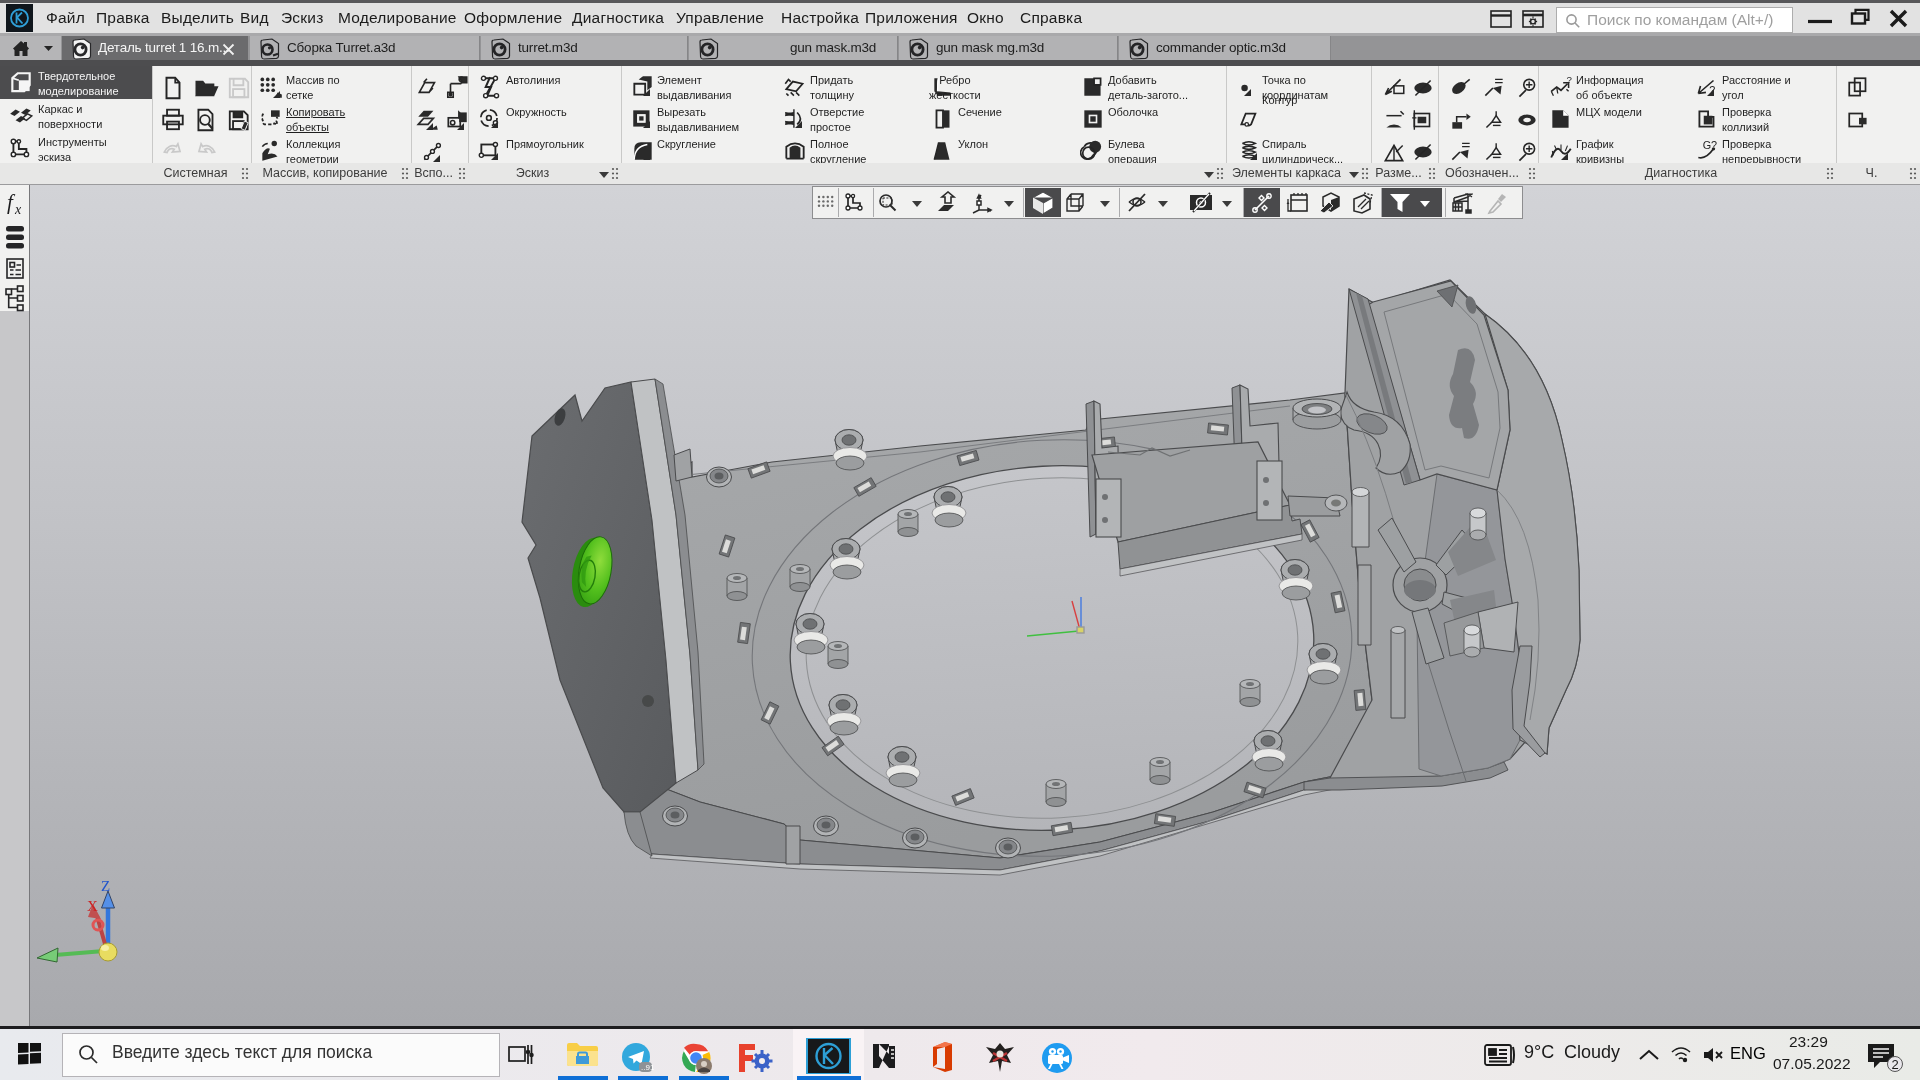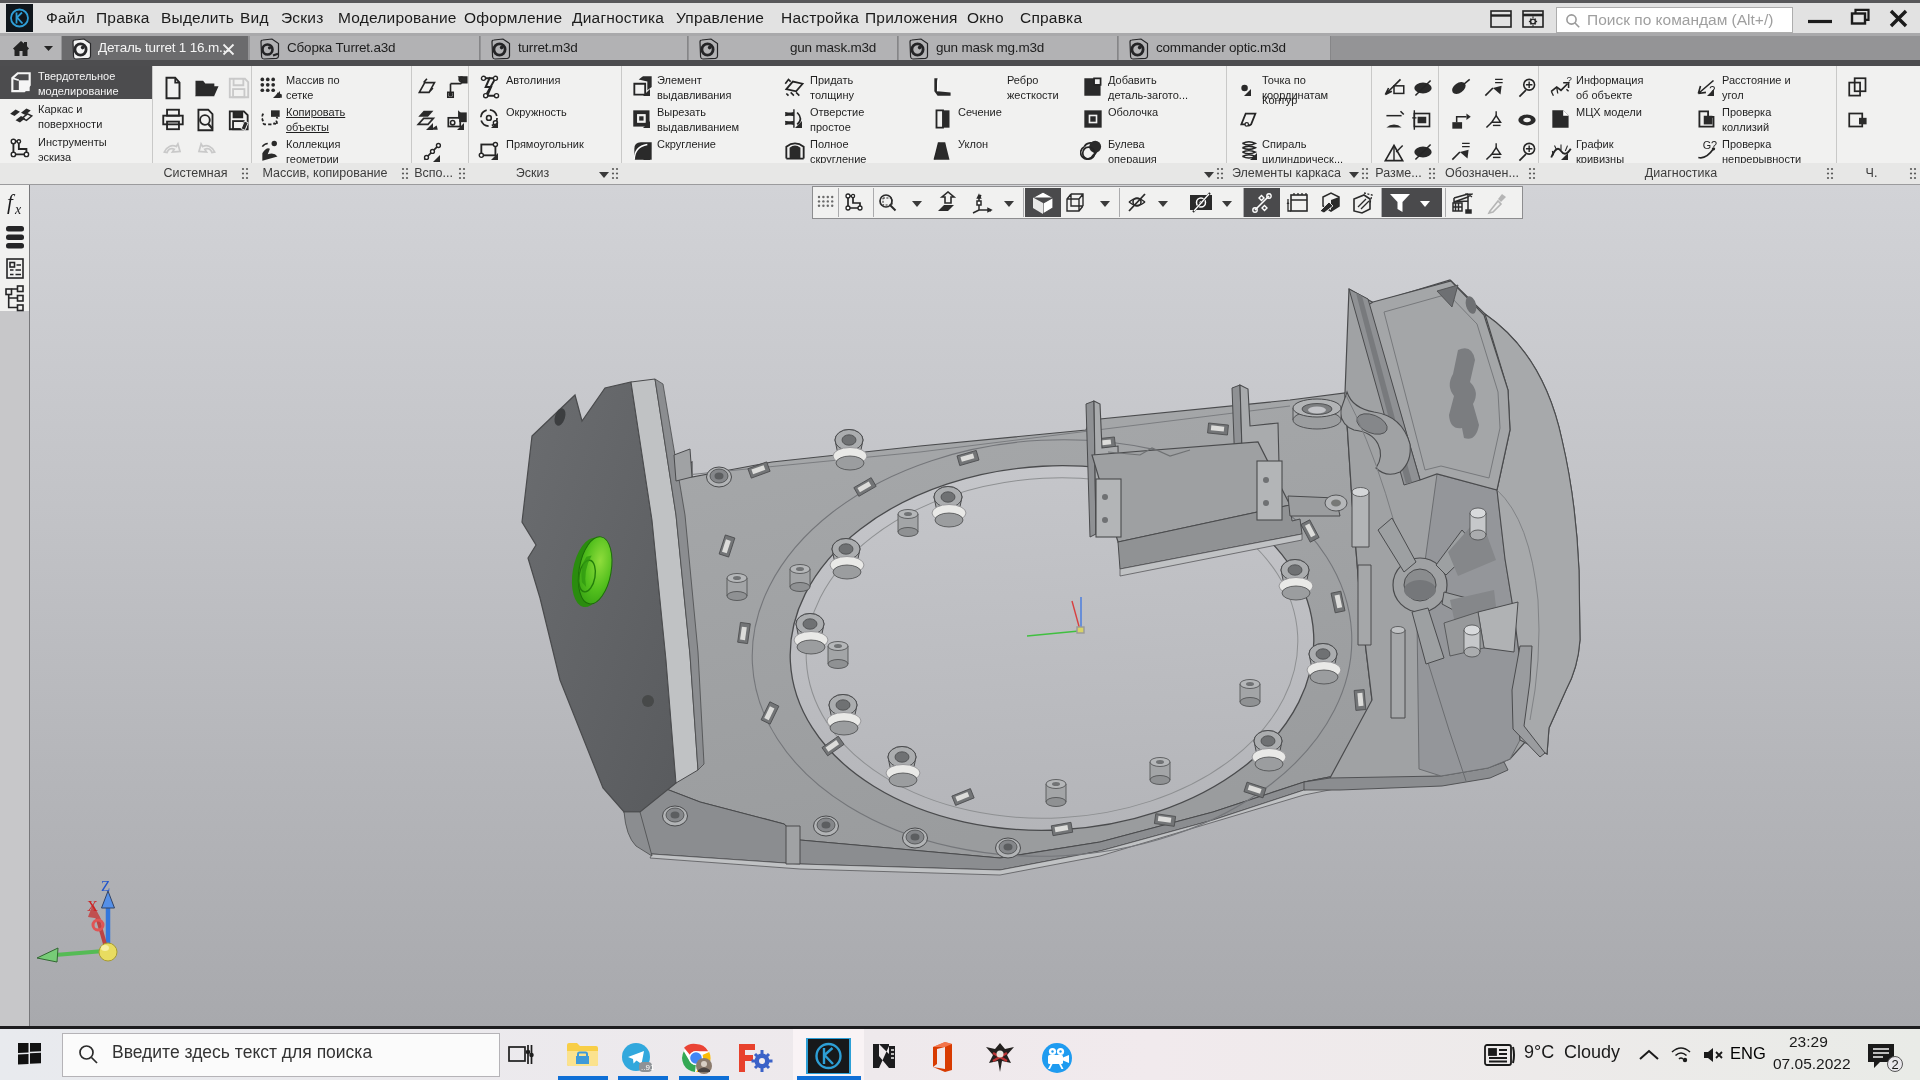--- a/index.html
+++ b/index.html
@@ -696,21 +696,21 @@
 <svg class="ricon" style="left:782px;top:72px;" width="26" height="26" viewBox="0 0 24 24">
       <path d="M4 19 h16 M4 19 V8 q8-6 16 0 V19" fill="none" stroke="#252525" stroke-width="1.7"></path>
       <path d="M7 19 V9 q5-4 10 0 V19Z" fill="#2a2a2a"></path>
     </svg>
 <div class="rbtn" style="left:810px;top:71px;">Полное
 скругление</div>
 <svg class="ricon" style="left:930px;top:8px;" width="26" height="26" viewBox="0 0 24 24">
       <path d="M4 4 v12 l3 4 h12 v-3 l-12-1 q-1-8 0-12Z" fill="#2a2a2a"></path>
       <path d="M7 16 q0-8 1-12" stroke="#fff" fill="none" stroke-width="1.2"></path>
     </svg>
-<div class="rbtn" style="left:1007px;top:7px;">Ребро
+<div class="rbtn" style="left:929px;top:7px;text-align:center;">Ребро
 жесткости</div>
 <svg class="ricon" style="left:930px;top:40px;" width="26" height="26" viewBox="0 0 24 24">
       <path d="M6 4 h6 v16 h-6Z" fill="none" stroke="#252525" stroke-width="1.7"></path>
       <path d="M12 4 h6 v16 h-6Z" fill="#2a2a2a"></path>
     </svg>
 <div class="rbtn" style="left:958px;top:39px;">Сечение</div>
 <svg class="ricon" style="left:930px;top:72px;" width="26" height="26" viewBox="0 0 24 24">
       <path d="M8 4 h6 l4 16 h-14Z" fill="#2a2a2a"></path>
       <path d="M8 4 l-4 16" stroke="#252525" stroke-width="1.4"></path>
     </svg>

